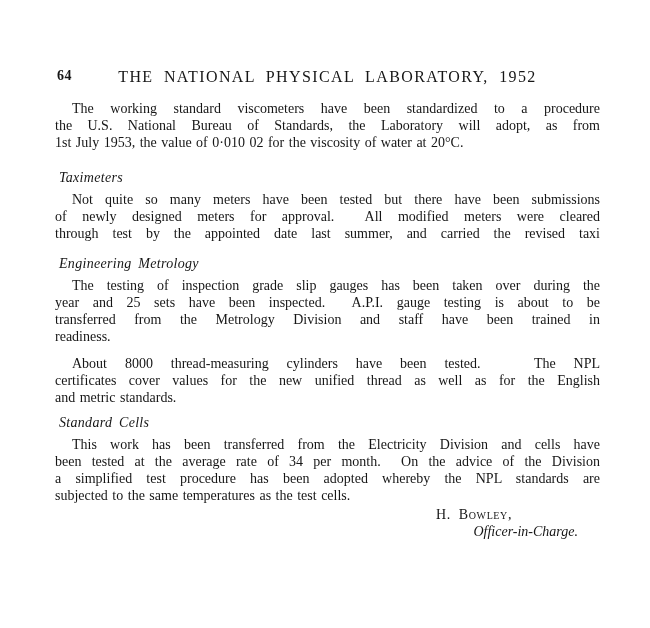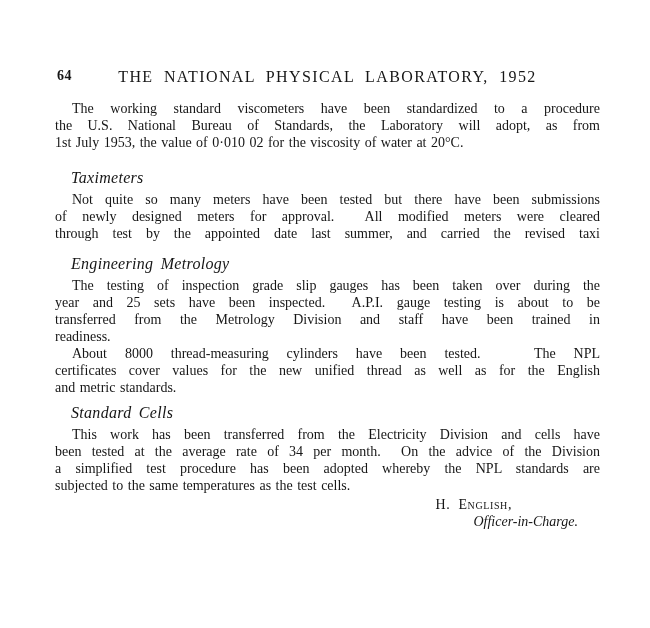--- a/index.html
+++ b/index.html
@@ -53,32 +53,32 @@
     white-space: pre-wrap;
     word-spacing: 1px;
   }
   .ln.j {
     text-align: justify;
     text-align-last: justify;
   }
   .ln.ind { padding-left: 17px; }
   
   .sec-h {
-    margin: 16px;
-    font-size: 16px;
+    margin: 4px;
+    font-size: 14px;
     font-weight: normal;
     font-style: italic;
     line-height: 17px;
     letter-spacing: 0.3px;
     word-spacing: 3px;
   }
   .sec-h.h-taxi  { margin-top: 18px; margin-bottom: 5px; }
   .sec-h.h-eng   { margin-top: 13px; margin-bottom: 5px; }
   .sec-h.h-cells { margin-top: 8px;  margin-bottom: 5px; }
-  .para + .para.cont { margin-top: 0; }
+  .para + .para.cont { margin-top: 10px; }
   
   .sig { margin-top: 2px; text-align: right; }
   .sig-name {
     font-size: 14px;
     line-height: 17px;
     font-variant: small-caps;
     letter-spacing: 0.6px;
     word-spacing: 4px;
     padding-right: 88px;
   }
@@ -127,17 +127,17 @@
 
   <h3 class="sec-h h-cells">Standard Cells</h3>
   <div class="para">
     <div class="ln j ind">This work has been transferred from the Electricity Division and cells have</div>
     <div class="ln j">been tested at the average rate of 34 per month.  On the advice of the Division</div>
     <div class="ln j">a simplified test procedure has been adopted whereby the NPL standards are</div>
     <div class="ln">subjected to the same temperatures as the test cells.</div>
   </div>
 
   <div class="sig">
-    <div class="sig-name">H. English,</div>
+    <div class="sig-name">H. Bowley,</div>
     <div class="sig-role">Officer-in-Charge.</div>
   </div>
 
 </div>
 
 </body></html>

